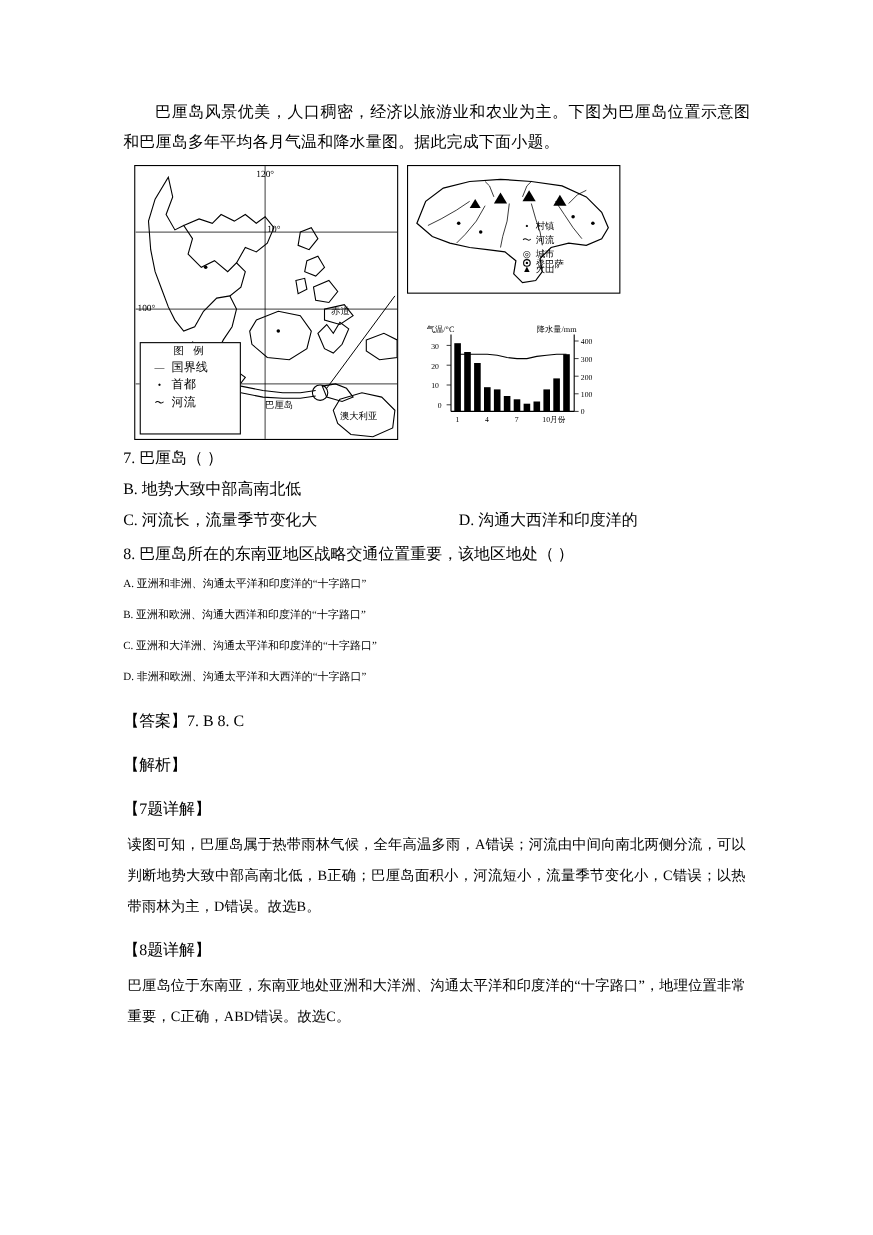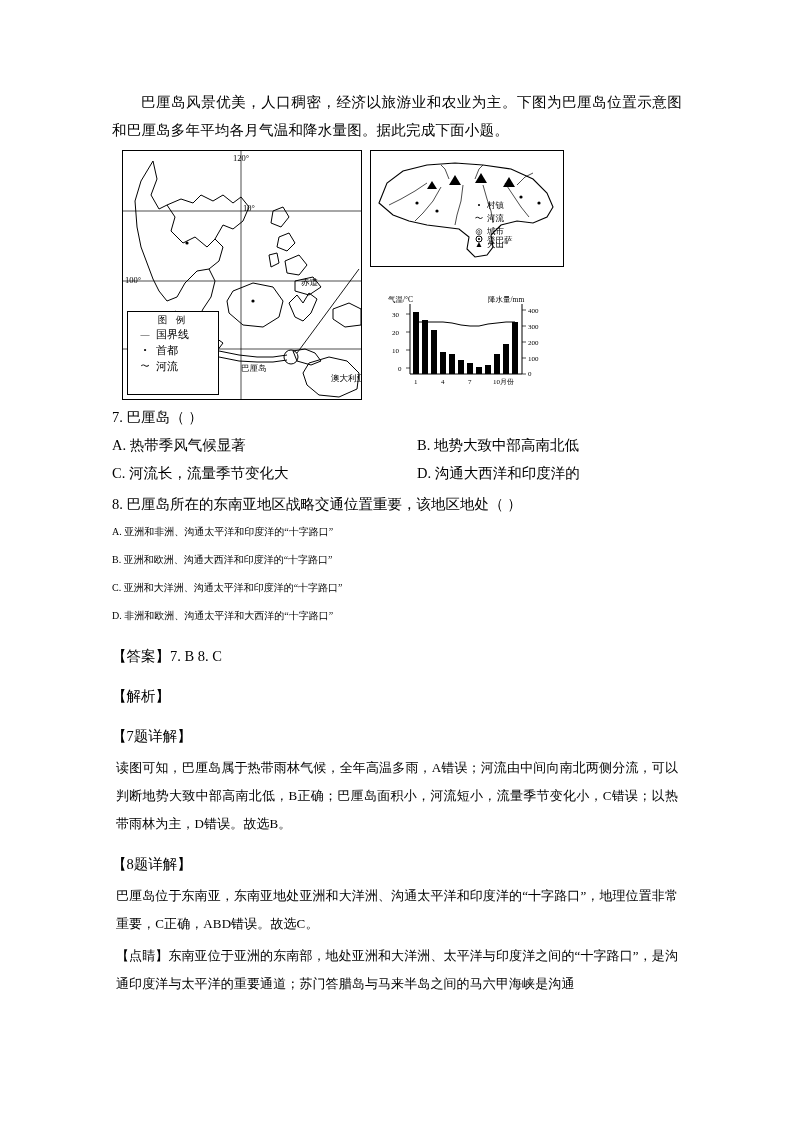--- a/index.html
+++ b/index.html
@@ -200,21 +200,21 @@
 
           <circle cx="64" cy="92" r="1.6" fill="#000"></circle>
           <circle cx="130" cy="150" r="1.6" fill="#000"></circle>
         </svg>
 
         <span class="tiny-label" style="left:110px; top:2px;">120°</span>
         <span class="tiny-label" style="left:120px; top:52px;">10°</span>
         <span class="tiny-label" style="left:2px; top:124px;">100°</span>
         <span class="tiny-label" style="left:178px; top:126px;">赤道</span>
         <span class="tiny-label" style="left:118px; top:212px;">巴厘岛</span>
-        <span class="tiny-label" style="left:186px; top:222px;margin-left:22px;">澳大利亚</span>
+        <span class="tiny-label" style="left:186px; top:222px;">澳大利亚</span>
 
         <div class="legend-box">
           <div class="legend-title">图  例</div>
           <div class="legend-row">
             <span class="legend-sym">—</span>
             <span class="legend-lbl">国界线</span>
           </div>
           <div class="legend-row">
             <span class="legend-sym">•</span>
             <span class="legend-lbl">首都</span>
@@ -329,24 +329,20 @@
         </svg>
       </div>
     </div>
 
     <p class="qnum">
       <span>7.</span>
       <span>巴厘岛（      ）</span>
     </p>
 
     <div class="opt-row">
-      <div class="opt-a">
-        <span>A.</span>
-        <span>热带季风气候显著</span>
-      </div>
       <div class="opt-b">
         <span>B.</span>
         <span>地势大致中部高南北低</span>
       </div>
     </div>
 
     <div class="opt-row">
       <div class="opt-a">
         <span>C.</span>
         <span>河流长，流量季节变化大</span>
@@ -378,16 +374,15 @@
       <span>D.</span>
       <span>非洲和欧洲、沟通太平洋和大西洋的“十字路口”</span>
     </div>
 
     <div class="block">【答案】7. B      8. C</div>
     <div class="block">【解析】</div>
     <div class="block">【7题详解】</div>
     <p class="explain">读图可知，巴厘岛属于热带雨林气候，全年高温多雨，A错误；河流由中间向南北两侧分流，可以判断地势大致中部高南北低，B正确；巴厘岛面积小，河流短小，流量季节变化小，C错误；以热带雨林为主，D错误。故选B。</p>
     <div class="block">【8题详解】</div>
     <p class="explain">巴厘岛位于东南亚，东南亚地处亚洲和大洋洲、沟通太平洋和印度洋的“十字路口”，地理位置非常重要，C正确，ABD错误。故选C。</p>
-    <p class="explain">【点睛】东南亚位于亚洲的东南部，地处亚洲和大洋洲、太平洋与印度洋之间的“十字路口”，是沟通印度洋与太平洋的重要通道；苏门答腊岛与马来半岛之间的马六甲海峡是沟通</p>
 
   </div>
 </div>
 
 </body></html>

